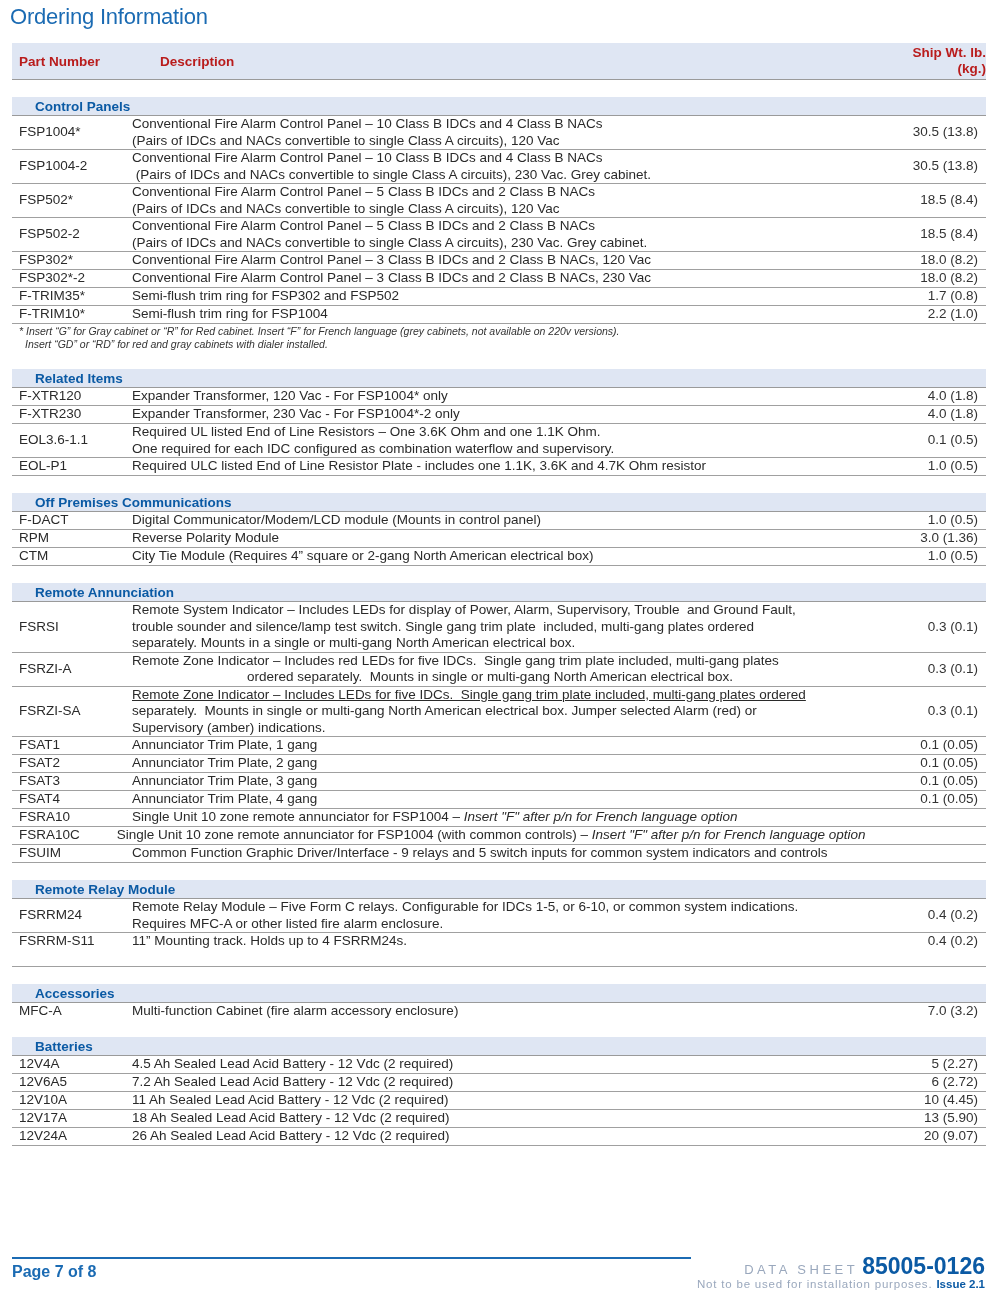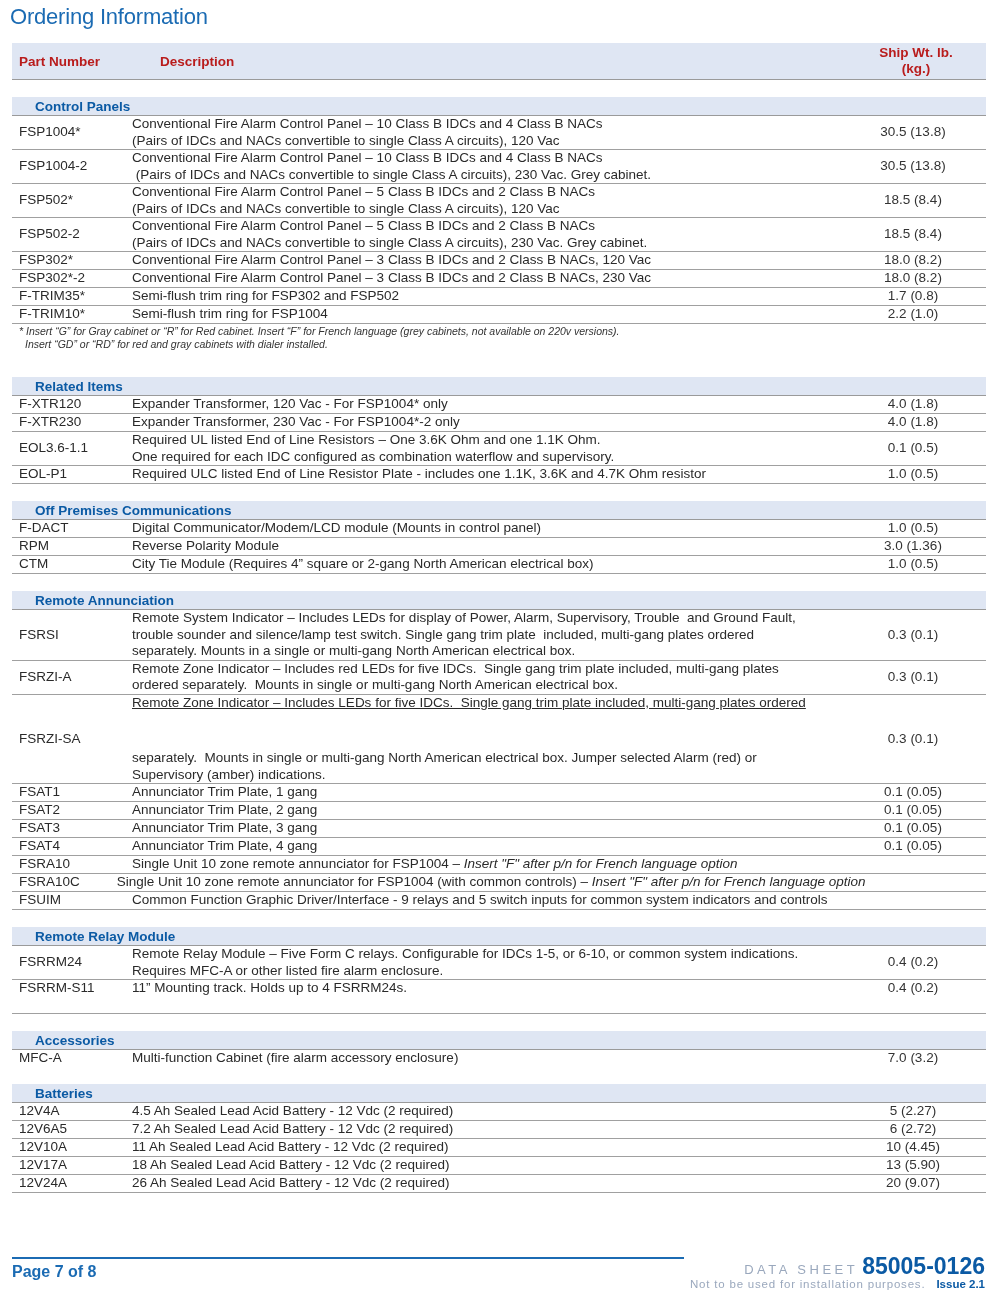--- a/index.html
+++ b/index.html
@@ -7,21 +7,21 @@
     width: 1000px; height: 1293px; position: relative; overflow: hidden;
     font-family: "Liberation Sans", sans-serif; color: #2a2a2a;
   }
   .page-title {
     position: absolute; left: 10px; top: 4px;
     font-size: 22px; color: #1b6bb3; font-weight: normal; letter-spacing: -0.2px;
   }
   .table-wrap { position: absolute; left: 12px; top: 43px; width: 974px; }
   .col-part { width: 113px; padding-left: 7px; }
   .col-desc { flex: 1; padding-left: 28px; }
-  .col-wt { width: 130px; text-align: center; padding-right: 8px; }
+  .col-wt { width: 130px; text-align: right; padding-right: 8px; }
   .header-row {
     display: flex; align-items: center; height: 36px;
     background: #dfe6f3; border-bottom: 1.5px solid #9a9a9a;
     color: #b91c1c; font-weight: bold; font-size: 13.5px;
   }
   .header-row .col-wt { line-height: 16px; padding-right: 0; width: 140px; }
   .section { margin-top: 17px; }
   .section-head {
     height: 18px; line-height: 19px; background: #dfe6f3;
     border-bottom: 1.5px solid #9a9a9a; color: #0b5aa4; font-weight: bold;
@@ -46,21 +46,21 @@
   .footer-page {
     position: absolute; left: 12px; top: 1263px; color: #1b6bb3; font-weight: bold; font-size: 16px;
   }
   .footer-right {
     position: absolute; right: 15px; top: 1253px; text-align: right; background: #fff; padding-left: 6px;
   }
   .ds-label { color: #9aa8bd; font-size: 13px; letter-spacing: 3.5px; margin-right: 4px; }
   .doc-num { color: #0b5aa4; font-size: 23px; font-weight: bold; }
   .footer-sub { font-size: 11.5px; margin-top: -2px; }
   .not-inst { color: #9aa8bd; letter-spacing: 0.8px; }
-  .issue { color: #0b5aa4; font-weight: bold; margin-left: 11px; }
+  .issue { color: #0b5aa4; font-weight: bold; margin-left: 4px; }
 </style>
 </head>
 <body>
 
 <div class="page-title">Ordering Information</div>
 
 <div class="table-wrap">
   <div class="header-row">
     <div class="col-part">Part Number</div>
     <div class="col-desc">Description</div>
@@ -130,21 +130,21 @@
           <div class="col-desc">
             <div style="white-space: pre; min-height: 16.5px;"><span>Semi-flush trim ring for FSP1004</span></div>
           </div>
           <div class="col-wt">2.2 (1.0)</div>
         </div>
         <div class="footnote">
           <div>* Insert “G” for Gray cabinet or “R” for Red cabinet. Insert “F” for French language (grey cabinets, not available on 220v versions).</div>
           <div class="indent">Insert “GD” or “RD” for red and gray cabinets with dialer installed.</div>
         </div>
       </div>
-      <div class="section" style="margin-top: 26px;">
+      <div class="section" style="margin-top: 18px;">
         <div class="section-head">Related Items</div>
         <div class="row">
           <div class="col-part">F-XTR120</div>
           <div class="col-desc">
             <div style="white-space: pre; min-height: 16.5px;"><span>Expander Transformer, 120 Vac - For FSP1004* only</span></div>
           </div>
           <div class="col-wt">4.0 (1.8)</div>
         </div>
         <div class="row">
           <div class="col-part">F-XTR230</div>
@@ -201,29 +201,29 @@
             <div style="white-space: pre; min-height: 16.5px;"><span>Remote System Indicator – Includes LEDs for display of Power, Alarm, Supervisory, Trouble  and Ground Fault,</span></div>
             <div style="white-space: pre; min-height: 16.5px;"><span>trouble sounder and silence/lamp test switch. Single gang trim plate  included, multi-gang plates ordered</span></div>
             <div style="white-space: pre; min-height: 16.5px;"><span>separately. Mounts in a single or multi-gang North American electrical box.</span></div>
           </div>
           <div class="col-wt">0.3 (0.1)</div>
         </div>
         <div class="row">
           <div class="col-part">FSRZI-A</div>
           <div class="col-desc">
             <div style="white-space: pre; min-height: 16.5px;"><span>Remote Zone Indicator – Includes red LEDs for five IDCs.  Single gang trim plate included, multi-gang plates</span></div>
-            <div style="white-space: pre; min-height: 16.5px;"><span>ordered separately.  Mounts in single or multi-gang North American electrical box.</span></div>
+            <div style="white-space: pre; min-height: 16.5px; text-align: center;"><span>ordered separately.  Mounts in single or multi-gang North American electrical box.</span></div>
           </div>
           <div class="col-wt">0.3 (0.1)</div>
         </div>
         <div class="row">
           <div class="col-part">FSRZI-SA</div>
           <div class="col-desc">
             <div style="white-space: pre; min-height: 16.5px; text-decoration: underline;"><span>Remote Zone Indicator – Includes LEDs for five IDCs.  Single gang trim plate included, multi-gang plates ordered</span></div>
-            <div style="white-space: pre; min-height: 16.5px; margin-top: 39px;"><span>separately.  Mounts in single or multi-gang North American electrical box. Jumper selected Alarm (red) or</span></div>
+            <div style="white-space: pre; min-height: 16.5px;"><span>separately.  Mounts in single or multi-gang North American electrical box. Jumper selected Alarm (red) or</span></div>
             <div style="white-space: pre; min-height: 16.5px;"><span>Supervisory (amber) indications.</span></div>
           </div>
           <div class="col-wt">0.3 (0.1)</div>
         </div>
         <div class="row">
           <div class="col-part">FSAT1</div>
           <div class="col-desc">
             <div style="white-space: pre; min-height: 16.5px;"><span>Annunciator Trim Plate, 1 gang</span></div>
           </div>
           <div class="col-wt">0.1 (0.05)</div>

